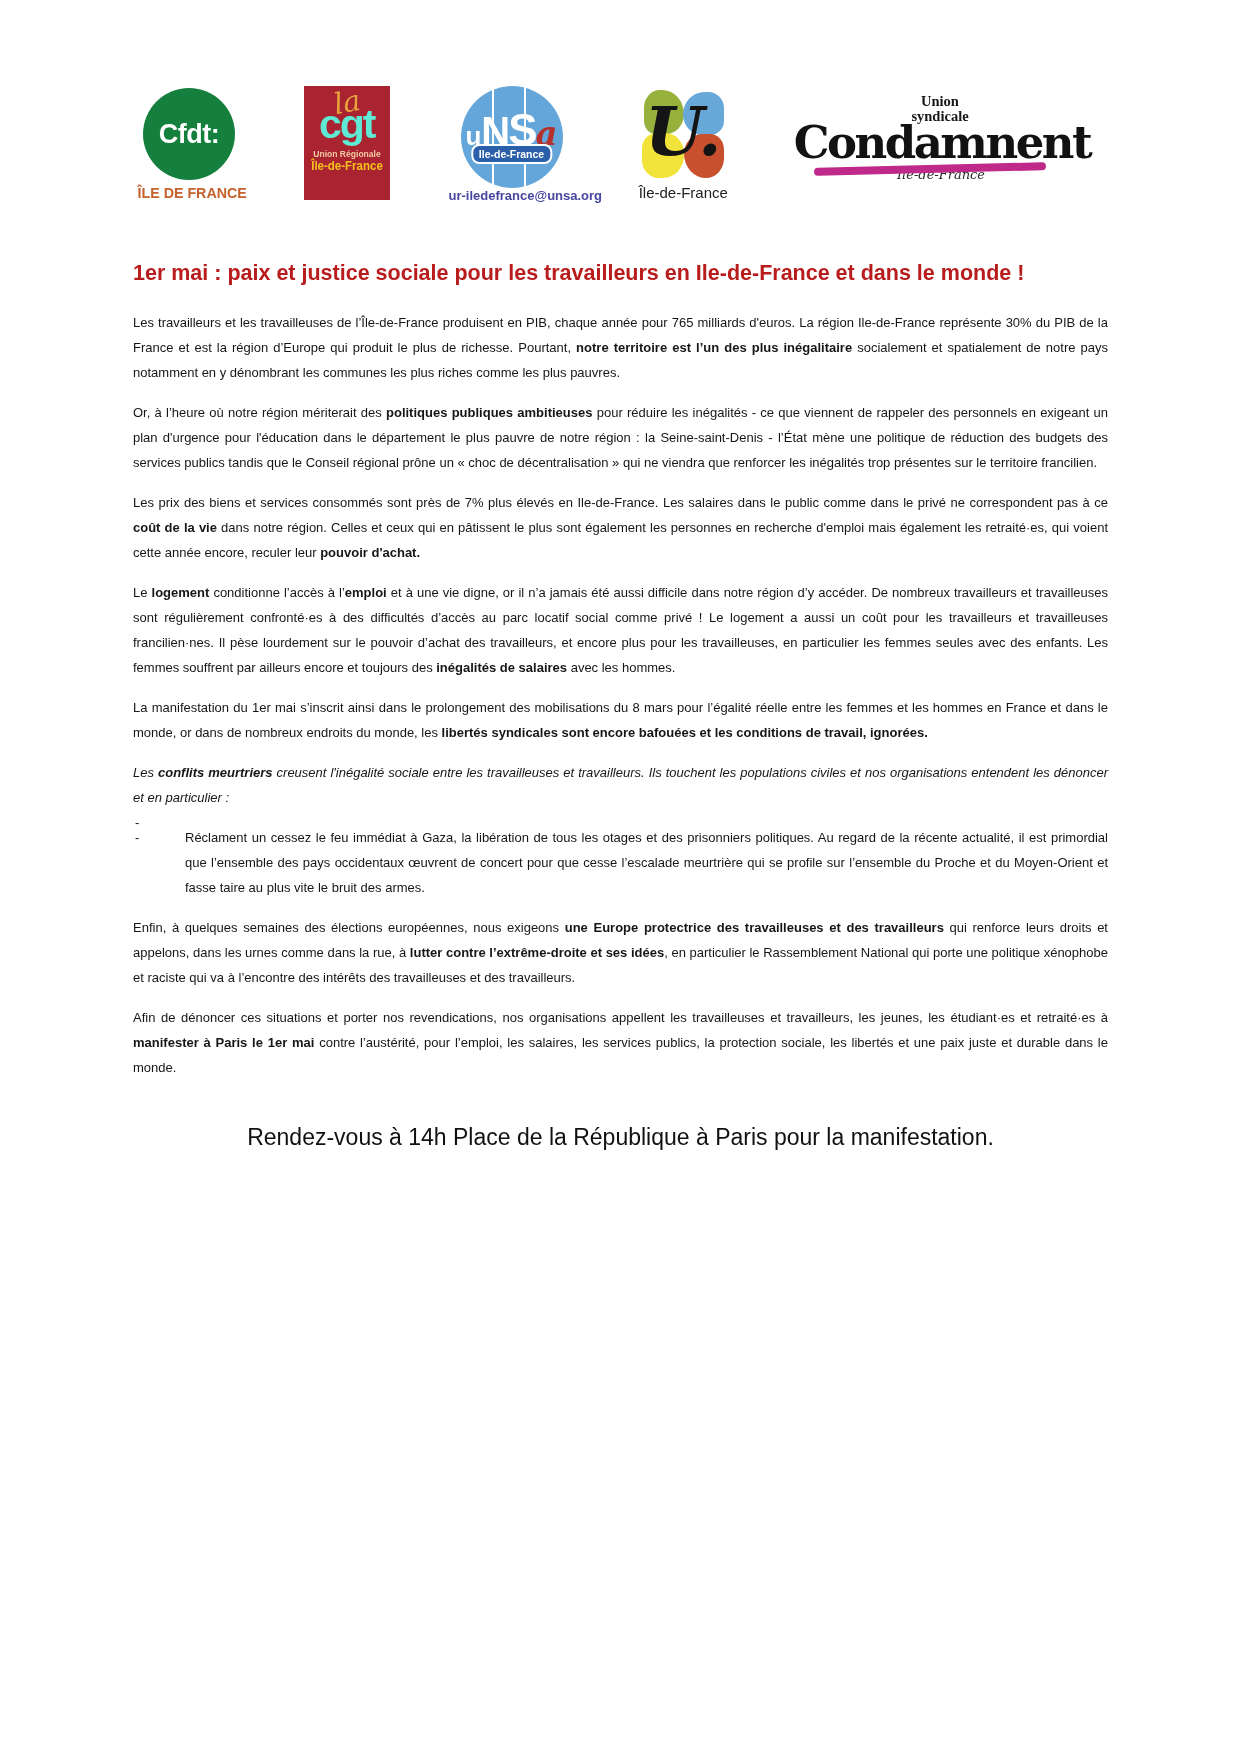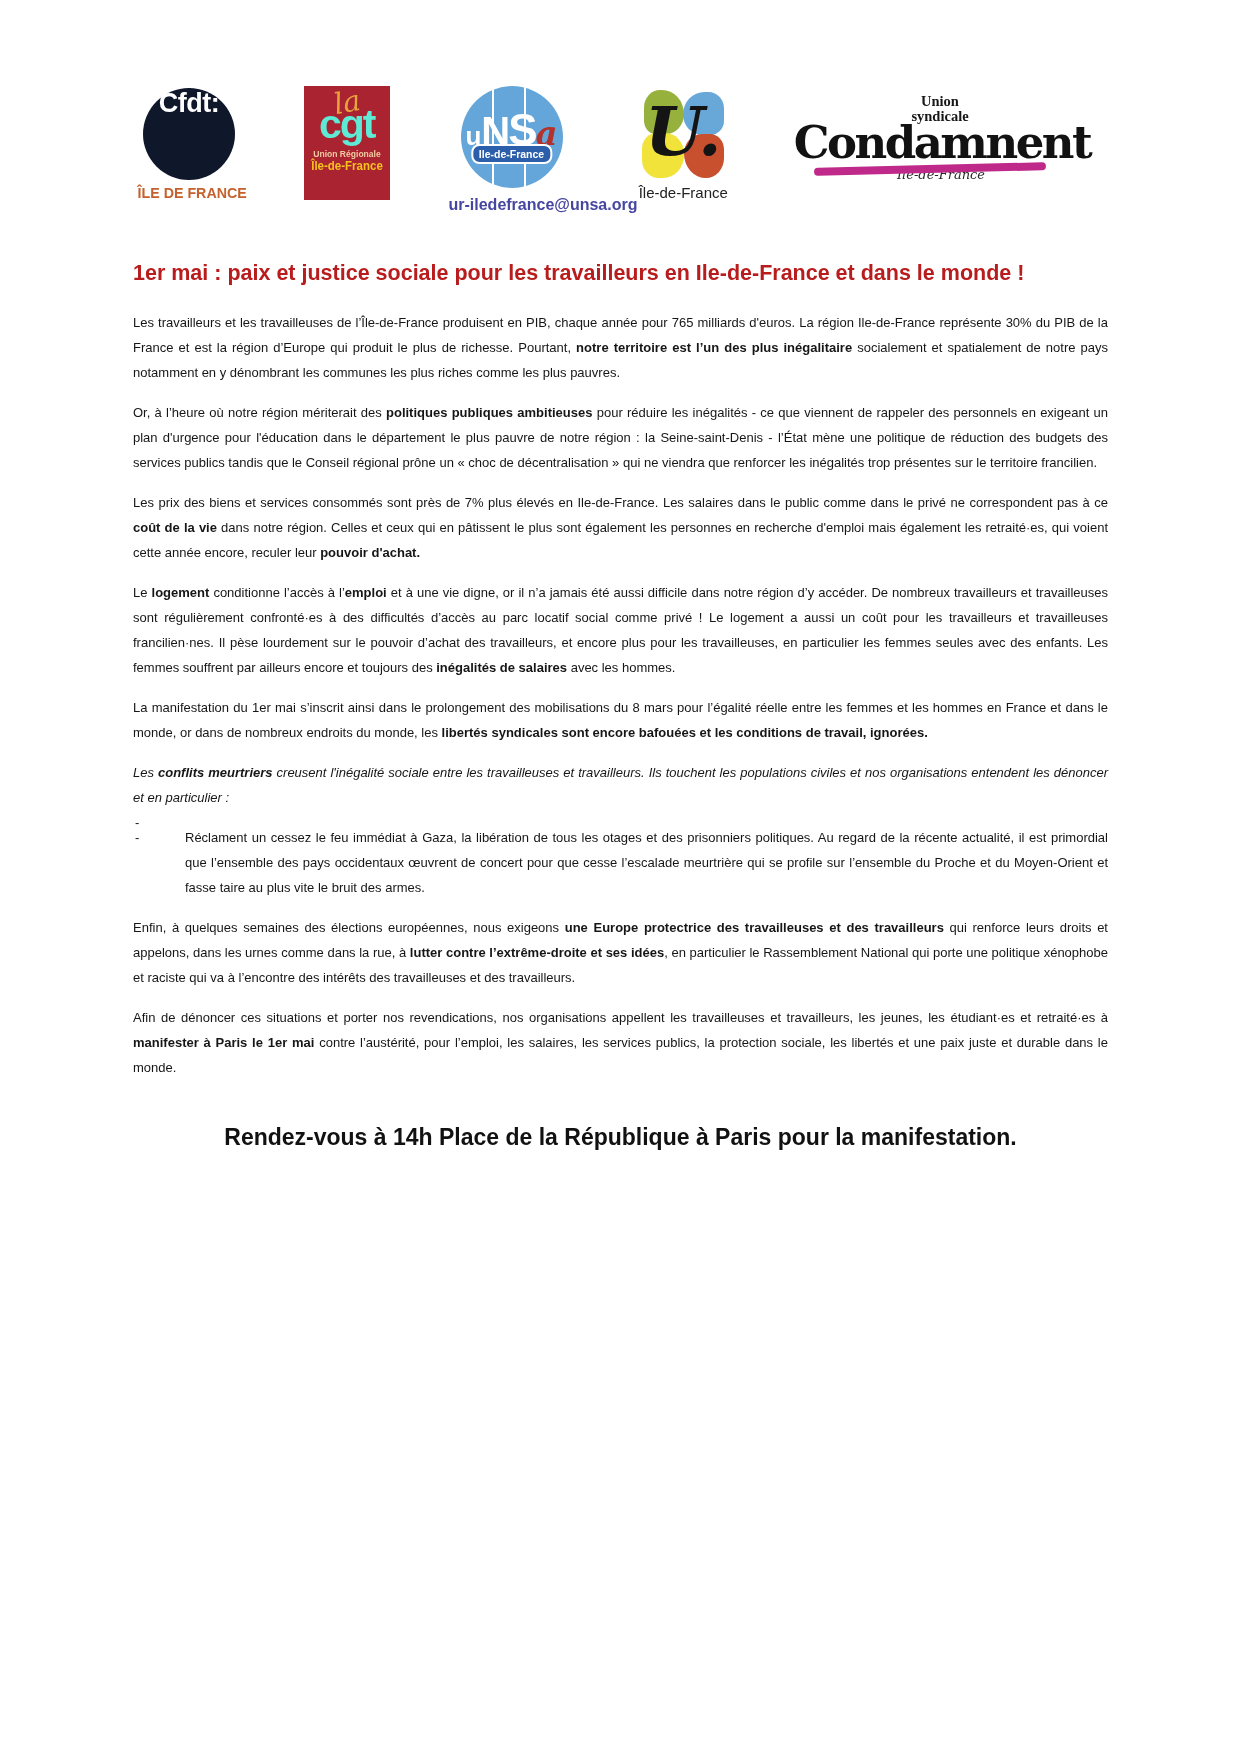--- a/index.html
+++ b/index.html
@@ -9,21 +9,21 @@
     box-sizing:border-box;padding-top:86px;overflow:hidden;
   }
   .content{padding:0 131px 0 133px;}
 
   
   .logos{display:flex;justify-content:space-between;align-items:flex-start;height:136px;padding-right:16px;margin-bottom:36px;}
   .logo{flex:0 0 auto;}
 
   
   .cfdt{width:112px;text-align:center;}
-  .cfdt-circle{width:92px;height:92px;border-radius:50%;background:#0f172a;margin:2px auto 4px;display:flex;justify-content:center;}
+  .cfdt-circle{width:92px;height:92px;border-radius:50%;background:#15803d;margin:2px auto 4px;display:flex;align-items:center;justify-content:center;}
   .cfdt-mark{color:#fff;font-weight:bold;font-size:27px;letter-spacing:-.5px;}
   .cfdt-sub{color:#c4612d;font-weight:bold;font-size:15.5px;white-space:nowrap;transform:scaleX(.92);transform-origin:center;}
 
   
   .cgt-block{width:86px;height:114px;background:#a92430;text-align:center;position:relative;overflow:hidden;}
   .cgt-la{font-family:"DejaVu Serif", serif;font-style:italic;color:#e8a33d;font-size:29px;line-height:26px;margin-top:3px;transform:rotate(-10deg);}
   .cgt-name{color:#5eead4;font-weight:bold;font-size:41px;line-height:32px;letter-spacing:-2px;margin-top:-7px;}
   .cgt-sub1{color:#f3cba2;font-size:9px;font-weight:bold;margin-top:9px;white-space:nowrap;transform:scaleX(.95);}
   .cgt-sub2{color:#f5c11e;font-size:12.5px;font-weight:bold;white-space:nowrap;transform:scaleX(.92);}
 
@@ -32,21 +32,21 @@
   .unsa-circle{width:102px;height:102px;border-radius:50%;margin:0 auto;position:relative;
     background:linear-gradient(90deg,#64a6da 0 30%,#ffffff 30% 32%,#64a6da 32% 62%,#ffffff 62% 64%,#64a6da 64% 100%);
     display:flex;align-items:center;justify-content:center;}
   .unsa-letters{display:flex;align-items:baseline;margin-top:-14px;}
   .unsa-u{color:#fff;font-weight:bold;font-size:26px;}
   .unsa-n{color:#fff;font-weight:bold;font-size:40px;letter-spacing:-2px;}
   .unsa-s{color:#fff;font-weight:bold;font-size:44px;letter-spacing:-2px;}
   .unsa-a{color:#b5312b;font-family:"DejaVu Serif", serif;font-style:italic;font-weight:bold;font-size:34px;}
   .unsa-pill{position:absolute;left:50%;transform:translateX(-50%);bottom:24px;background:#2c5faa;color:#fff;
     font-size:10.5px;font-weight:bold;padding:2px 6px;border-radius:8px;border:2px solid #fff;white-space:nowrap;}
-  .unsa-mail{color:#4646a0;font-size:16px;font-weight:bold;margin-top:8px;white-space:nowrap;}
+  .unsa-mail{color:#4646a0;font-size:13px;font-weight:bold;white-space:nowrap;}
 
   
   .usol{width:100px;text-align:center;}
   .usol-grid{width:82px;height:88px;margin:4px auto 0;position:relative;}
   .patch{position:absolute;}
   .patch-green{left:2px;top:0;width:40px;height:44px;background:#97b23c;border-radius:40% 55% 45% 30%;}
   .patch-blue{left:41px;top:2px;width:41px;height:43px;background:#68a8d8;border-radius:55% 40% 35% 50%;}
   .patch-yellow{left:0;top:43px;width:42px;height:45px;background:#f2e33a;border-radius:35% 45% 50% 40%;}
   .patch-red{left:42px;top:44px;width:40px;height:44px;background:#c8502f;border-radius:45% 35% 45% 55%;}
   .usol-letter{position:absolute;left:50%;top:50%;transform:translate(-50%,-54%);
@@ -60,21 +60,21 @@
   .soli-underline{height:8px;width:232px;background:#bf2a8a;border-radius:5px;transform:rotate(-1.4deg);margin:1px 46px 0 auto;}
   .soli-region{font-family:"DejaVu Serif", serif;font-style:italic;font-size:13px;color:#2a2a2a;margin-top:-6px;padding-right:2px;}
 
   
   h1.title{font-size:21.5px;font-weight:bold;line-height:30px;margin:30px 0 22px;color:#b91c1c;}
   .para{font-size:13px;line-height:25px;text-align:justify;margin:0 0 15px;}
   .para b{font-weight:bold;}
   .para.tight{margin-bottom:0;font-style:italic;}
   .bullet{position:relative;padding-left:52px;}
   .bullet .dash{position:absolute;left:2px;top:0;}
-  .footer-line{font-size:23px;font-weight:bold;text-align:center;margin-top:44px;color:#111;}
+  .footer-line{font-size:23px;font-weight:normal;text-align:center;margin-top:44px;color:#111;}
 </style>
 </head>
 <body>
 
 <div class="page">
   <div class="content">
 
     <header class="logos">
 
       <div class="logo cfdt">

